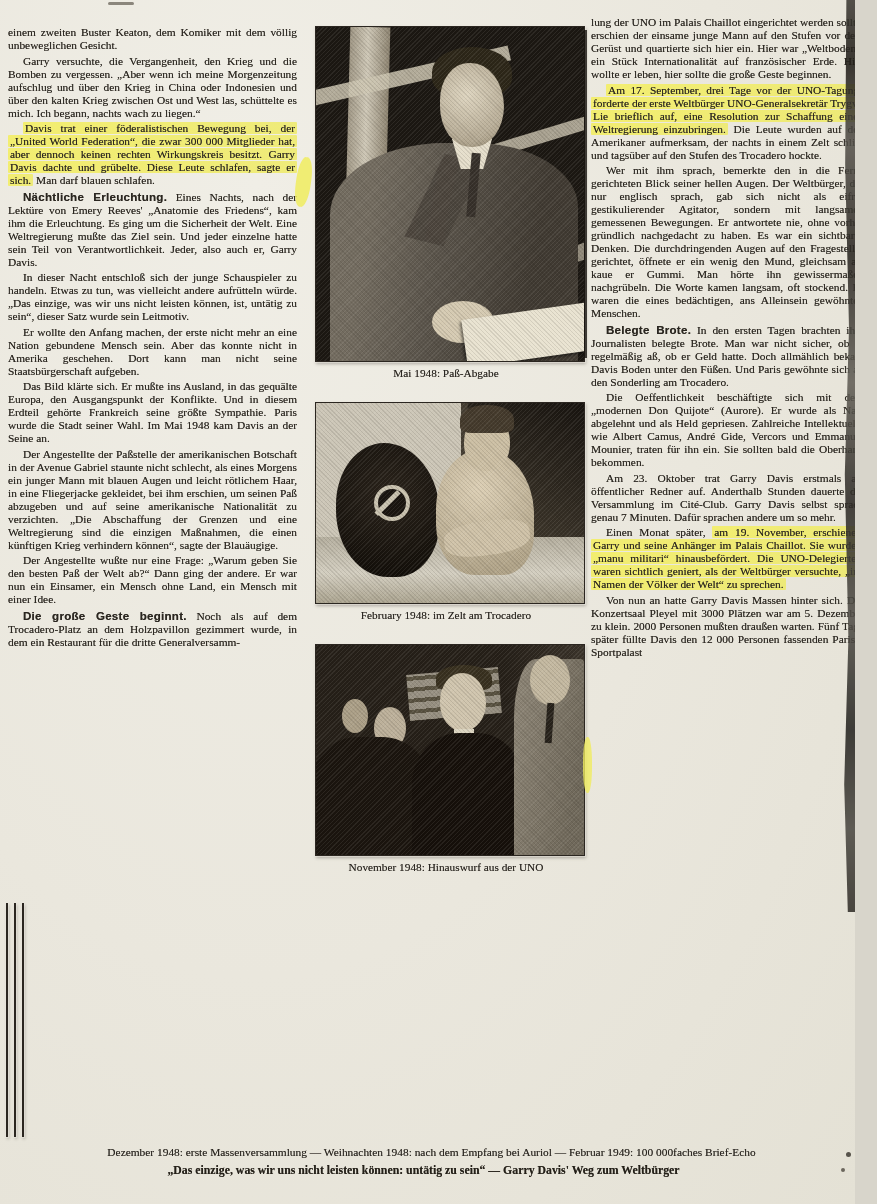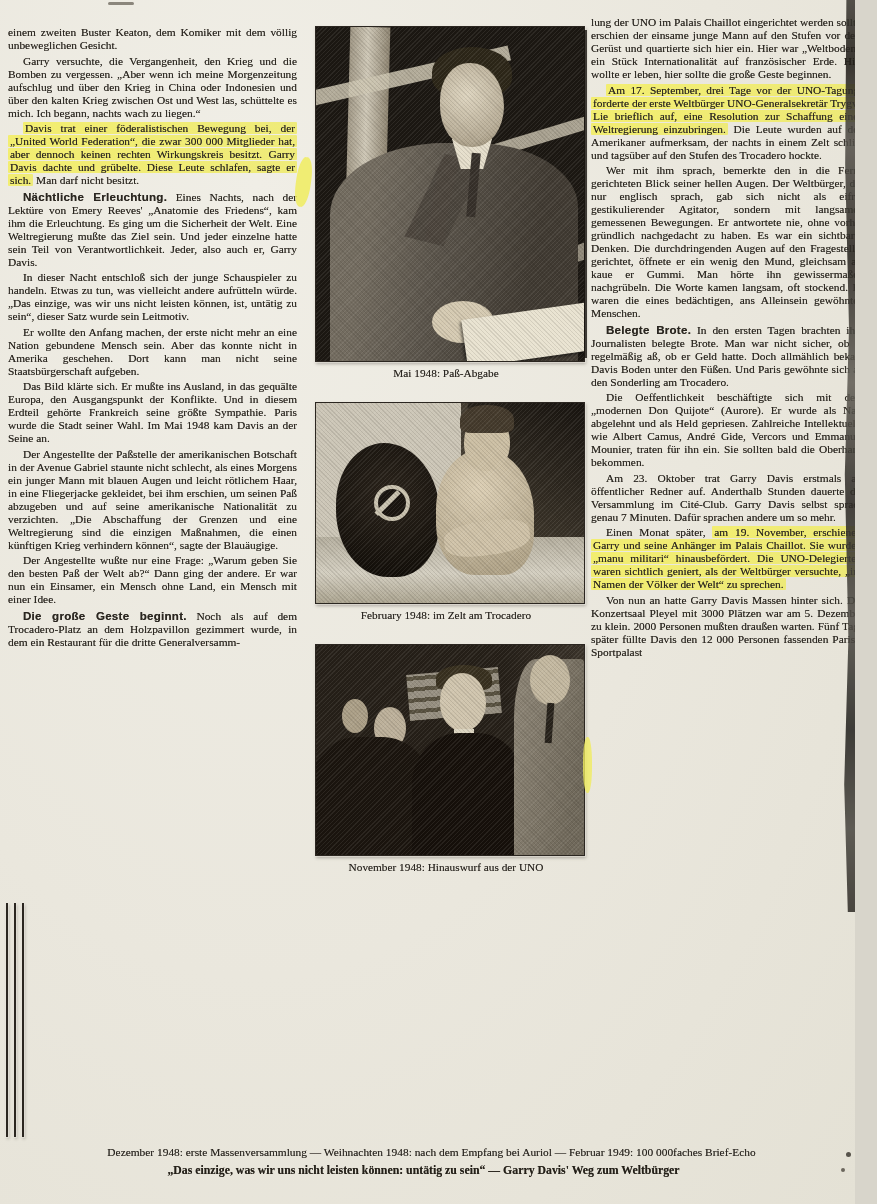--- a/index.html
+++ b/index.html
@@ -138,21 +138,21 @@
   .speck3{position:absolute;right:10px;top:1168px;width:4px;height:4px;border-radius:50%;background:#6b665d;}
 </style>
 </head>
 <body>
 
 <div class="page">
 
   <div class="col col-left">
     <p class="para noindent"><span>einem zweiten Buster Keaton, dem Komiker mit dem völlig unbeweglichen Gesicht.</span></p>
     <p class="para"><span>Garry versuchte, die Vergangenheit, den Krieg und die Bomben zu vergessen. „Aber wenn ich meine Morgenzeitung aufschlug und über den Krieg in China oder Indonesien und über den kalten Krieg zwischen Ost und West las, schüttelte es mich. Ich begann, nachts wach zu liegen.“</span></p>
-    <p class="para"><span class="hl">Davis trat einer föderalistischen Bewegung bei, der „United World Federation“, die zwar 300 000 Mitglieder hat, aber dennoch keinen rechten Wirkungskreis besitzt. Garry Davis dachte und grübelte. Diese Leute schlafen, sagte er sich.</span><span> Man darf nicht besitzt.</span></p>
+    <p class="para"><span class="hl">Davis trat einer föderalistischen Bewegung bei, der „United World Federation“, die zwar 300 000 Mitglieder hat, aber dennoch keinen rechten Wirkungskreis besitzt. Garry Davis dachte und grübelte. Diese Leute schlafen, sagte er sich.</span><span> Man darf blauen schlafen.</span></p>
     <p class="para"><span class="runin">Nächtliche Erleuchtung.</span><span> Eines Nachts, nach der Lektüre von Emery Reeves' „Anatomie des Friedens“, kam ihm die Erleuchtung. Es ging um die Sicherheit der Welt. Eine Weltregierung mußte das Ziel sein. Und jeder einzelne hatte sein Teil von Verantwortlichkeit. Jeder, also auch er, Garry Davis.</span></p>
     <p class="para"><span>In dieser Nacht entschloß sich der junge Schauspieler zu handeln. Etwas zu tun, was vielleicht andere aufrütteln würde. „Das einzige, was wir uns nicht leisten können, ist, untätig zu sein“, dieser Satz wurde sein Leitmotiv.</span></p>
     <p class="para"><span>Er wollte den Anfang machen, der erste nicht mehr an eine Nation gebundene Mensch sein. Aber das konnte nicht in Amerika geschehen. Dort kann man nicht seine Staatsbürgerschaft aufgeben.</span></p>
     <p class="para"><span>Das Bild klärte sich. Er mußte ins Ausland, in das gequälte Europa, den Ausgangspunkt der Konflikte. Und in diesem Erdteil gehörte Frankreich seine größte Sympathie. Paris wurde die Stadt seiner Wahl. Im Mai 1948 kam Davis an der Seine an.</span></p>
     <p class="para"><span>Der Angestellte der Paßstelle der amerikanischen Botschaft in der Avenue Gabriel staunte nicht schlecht, als eines Morgens ein junger Mann mit blauen Augen und leicht rötlichem Haar, in eine Fliegerjacke gekleidet, bei ihm erschien, um seinen Paß abzugeben und auf seine amerikanische Nationalität zu verzichten. „Die Abschaffung der Grenzen und eine Weltregierung sind die einzigen Maßnahmen, die einen künftigen Krieg verhindern können“, sagte der Blauäugige.</span></p>
     <p class="para"><span>Der Angestellte wußte nur eine Frage: „Warum geben Sie den besten Paß der Welt ab?“ Dann ging der andere. Er war nun ein Einsamer, ein Mensch ohne Land, ein Mensch mit einer Idee.</span></p>
     <p class="para"><span class="runin">Die große Geste beginnt.</span><span> Noch als auf dem Trocadero-Platz an dem Holzpavillon gezimmert wurde, in dem ein Restaurant für die dritte Generalversamm-</span></p>
   </div>
 
   <div class="col-mid">

